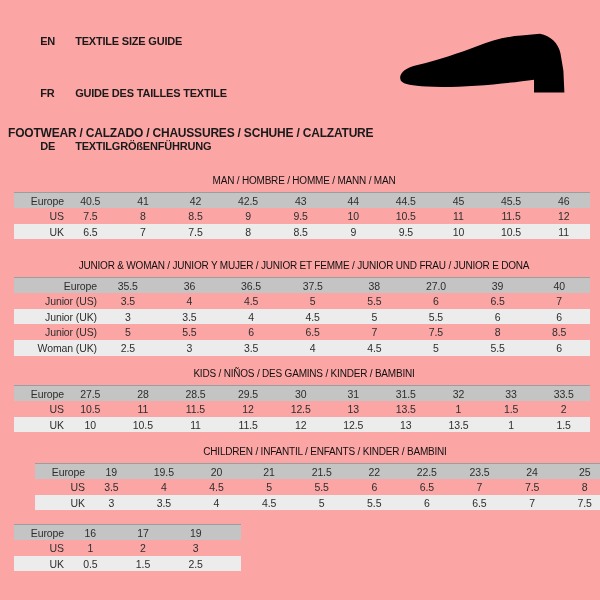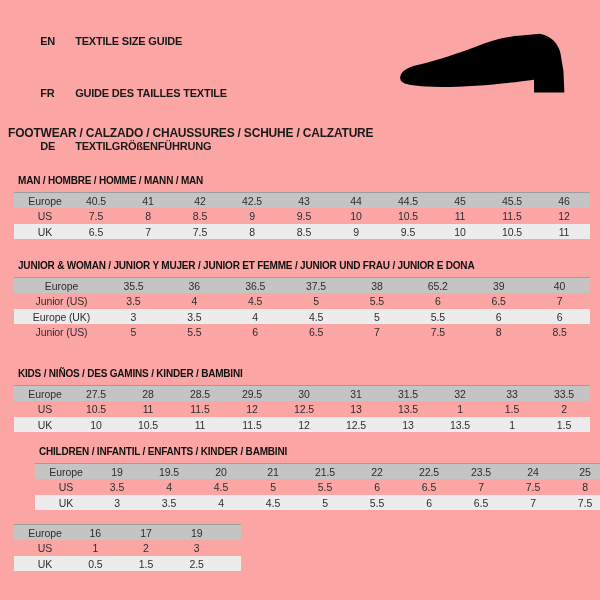--- a/index.html
+++ b/index.html
@@ -28,33 +28,33 @@
   
   .section { position:absolute; left:14px; }
   .sec-man          { top:175px; }
   .sec-junior-woman { top:260px; }
   .sec-kids         { top:368px; }
   .sec-children     { top:446px;margin-left:21px; }
   .sec-babies       { top:524px; }
 
   .sec-title {
     margin:0 0 5px 4px;
-    font-size:10px; font-weight:700; line-height:12px;
-    letter-spacing:-0.2px; color:#111111; white-space:pre;
+    font-size:10px; font-weight:400; line-height:12px;
+    letter-spacing:-0.2px; color:#111111; white-space:pre;text-align:center;
   }
 
   .size-table {
     border-collapse:collapse; table-layout:fixed;
     width:576px; font-size:10.5px; color:#2e2e2e; letter-spacing:-0.1px;
   }
   .sec-babies .size-table { width:227px; }
 
   .size-table tr { height:15.66px; }
   .size-table td { padding:0; white-space:nowrap; overflow:hidden; vertical-align:middle; }
-  .size-table td.lbl { width:50px; text-align:center; padding-left:6px; }
+  .size-table td.lbl { width:50px; text-align:right; }
   .sec-junior-woman .size-table td.lbl { width:83px; }
   .size-table td.val { text-align:center; }
   .size-table td.pad { width:19px; }
 
   .size-table tr.head td { background:#c4c4c4; border-top:1px solid #9d9d9d; }
   .size-table tr:nth-of-type(odd):not(.head) td { background:#ececec; }
 </style>
 </head>
 <body>
 
@@ -142,56 +142,67 @@
     <h2 class="sec-title">JUNIOR &amp; WOMAN / JUNIOR Y MUJER / JUNIOR ET FEMME / JUNIOR UND FRAU / JUNIOR E DONA</h2>
     <table class="size-table">
         <tbody>
           <tr class="head">
             <td class="lbl">Europe</td>
             <td class="val">35.5</td>
             <td class="val">36</td>
             <td class="val">36.5</td>
             <td class="val">37.5</td>
             <td class="val">38</td>
-            <td class="val">65.2</td>
+            <td class="val">27.0</td>
             <td class="val">39</td>
             <td class="val">40</td>
           </tr>
           <tr class="body">
             <td class="lbl">Junior (US)</td>
             <td class="val">3.5</td>
             <td class="val">4</td>
             <td class="val">4.5</td>
             <td class="val">5</td>
             <td class="val">5.5</td>
             <td class="val">6</td>
             <td class="val">6.5</td>
             <td class="val">7</td>
           </tr>
           <tr class="body">
-            <td class="lbl">Europe (UK)</td>
+            <td class="lbl">Junior (UK)</td>
             <td class="val">3</td>
             <td class="val">3.5</td>
             <td class="val">4</td>
             <td class="val">4.5</td>
             <td class="val">5</td>
             <td class="val">5.5</td>
             <td class="val">6</td>
             <td class="val">6</td>
           </tr>
           <tr class="body">
             <td class="lbl">Junior (US)</td>
             <td class="val">5</td>
             <td class="val">5.5</td>
             <td class="val">6</td>
             <td class="val">6.5</td>
             <td class="val">7</td>
             <td class="val">7.5</td>
             <td class="val">8</td>
             <td class="val">8.5</td>
+          </tr>
+          <tr class="body">
+            <td class="lbl">Woman (UK)</td>
+            <td class="val">2.5</td>
+            <td class="val">3</td>
+            <td class="val">3.5</td>
+            <td class="val">4</td>
+            <td class="val">4.5</td>
+            <td class="val">5</td>
+            <td class="val">5.5</td>
+            <td class="val">6</td>
           </tr>
         </tbody>
       </table>
   </div>
 
   <div class="section sec-kids">
     <h2 class="sec-title">KIDS / NIÑOS / DES GAMINS / KINDER / BAMBINI</h2>
     <table class="size-table">
         <tbody>
           <tr class="head">

